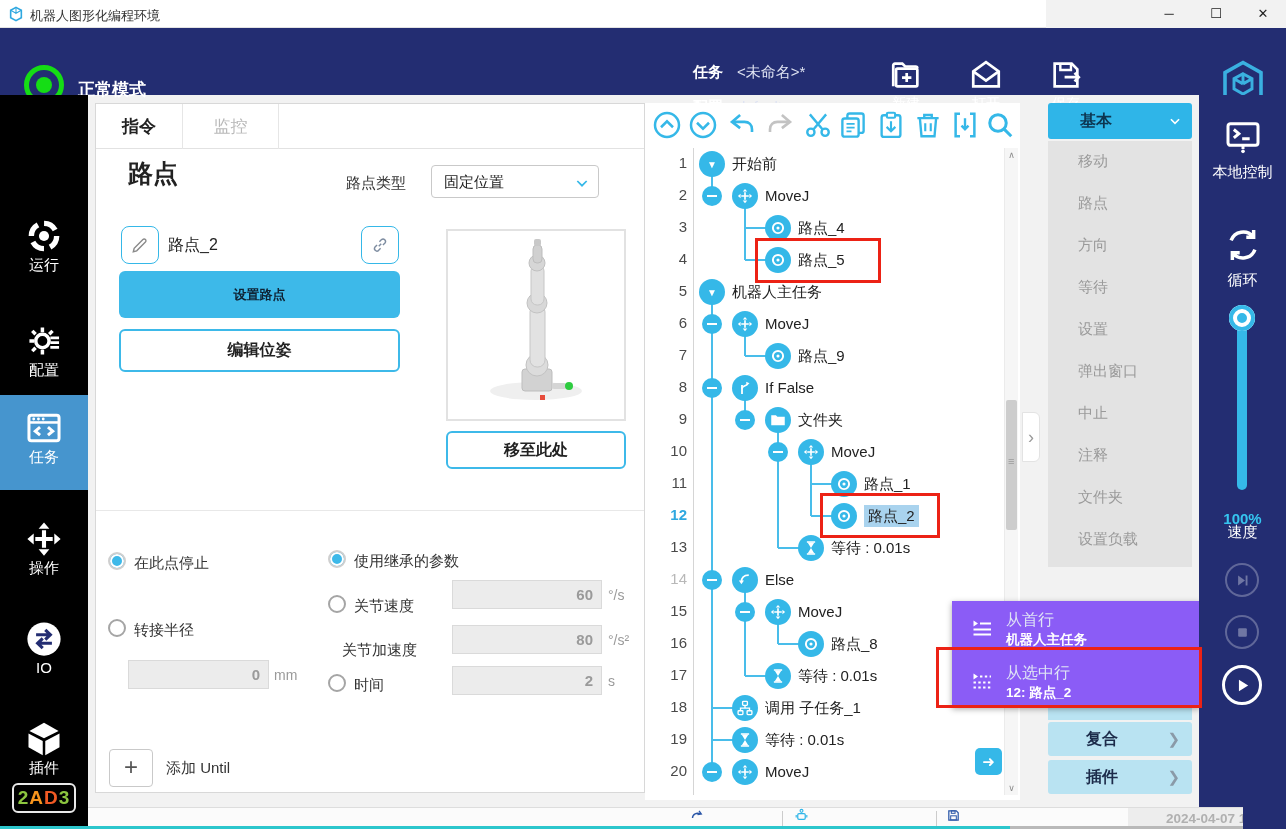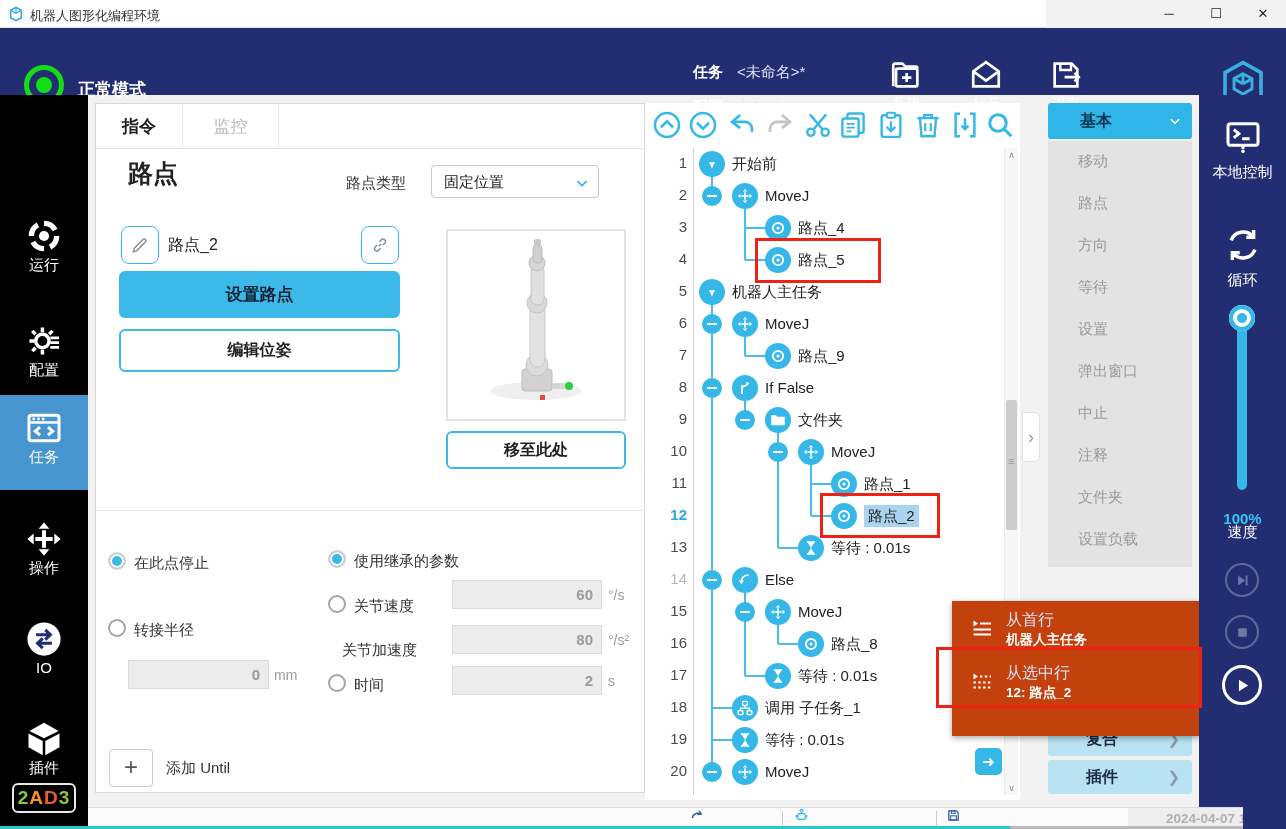--- a/index.html
+++ b/index.html
@@ -39,21 +39,21 @@
   .tab { position:absolute; top:0; height:45px; line-height:45px; text-align:center; font-size:17px; }
   #tab-cmd { left:0; width:87px; font-weight:bold; color:#222; border-right:1px solid #e6e6e6; }
   #tab-mon { left:87px; width:96px; color:#b9b9b9; border-right:1px solid #e6e6e6; }
   #wp-title { position:absolute; left:32px; top:53px; font-size:25px; font-weight:bold; color:#222; }
   #wp-type-label { position:absolute; left:250px; top:70px; font-size:15px; color:#333; }
   #wp-type-dd { position:absolute; left:335px; top:61px; width:168px; height:33px; border:1px solid #c9c9c9; border-radius:4px; background:#fff; }
   #wp-type-dd .val { position:absolute; left:12px; top:7px; font-size:15px; color:#222; }
   #wp-type-dd svg { position:absolute; right:8px; top:9px; width:16px; height:16px; }
   .icon-btn { position:absolute; width:38px; height:38px; border:1.5px solid #35b8e8; border-radius:8px; background:#fff; display:flex; align-items:center; justify-content:center; }
   #wp-name { position:absolute; left:72px; top:131px; font-size:16px; color:#222; }
-  .btn-solid { position:absolute; background:#3db9e9; border-radius:6px; color:#0e2233; font-weight:bold; font-size:17px; text-align:center; border:none; cursor:pointer; }
+  .btn-solid { position:absolute; background:#3db9e9; border-radius:6px; color:#0e2233; font-weight:bold; font-size:13px; text-align:center; border:none; cursor:pointer; }
   .btn-line { position:absolute; background:#fff; border:2px solid #3db9e9; border-radius:6px; color:#222; font-weight:bold; font-size:16px; text-align:center; cursor:pointer; }
   #robot-box { position:absolute; left:350px; top:125px; width:180px; height:192px; border:2px solid #e2e2e2; background:#fff; }
   #divider1 { position:absolute; left:0; top:406px; width:548px; height:1px; background:#e8e8e8; }
   .radio { position:absolute; width:18px; height:18px; border-radius:50%; border:2px solid #a5a5a5; background:#fff; }
   .radio.on { border:2px solid #cfcfcf; background:#3db9e9; box-shadow:inset 0 0 0 2px #fff; }
   .opt-lbl { position:absolute; font-size:15px; color:#333; }
   .num-input { position:absolute; height:29px; background:#ececec; border:1px solid #dadada; text-align:right; font-size:15px; font-weight:bold; color:#9a9a9a; line-height:27px; padding-right:8px; }
   .unit { position:absolute; font-size:14px; color:#9a9a9a; }
   #add-until-btn { position:absolute; left:13px; top:645px; width:44px; height:38px; border:1px solid #c9c9c9; border-radius:4px; background:#fff; font-size:24px; color:#555; line-height:34px; text-align:center; }
   #add-until-lbl { position:absolute; left:70px; top:655px; font-size:15px; color:#333; }
@@ -87,21 +87,21 @@
 
   
   #palette-header { position:absolute; left:1048px; top:103px; width:144px; height:36px; background:#2fb5e8; border-radius:3px; color:#0d3550; font-weight:bold; font-size:16px; line-height:36px; padding-left:32px; }
   #palette-header svg { position:absolute; right:10px; top:11px; width:14px; height:14px; color:#fff; }
   .pal-item { position:absolute; left:1048px; width:144px; height:48px; background:#e3e3e3; color:#9a9a9a; font-size:15px; line-height:40px; padding-left:30px; cursor:pointer; }
   #pal-strip { position:absolute; left:1048px; top:708px; width:144px; height:12px; background:#b9e3f2; }
   .pal-footer { position:absolute; left:1048px; width:144px; height:34px; background:#b9e3f2; border-radius:3px; color:#1c2b4a; font-weight:bold; font-size:16px; line-height:34px; padding-left:38px; }
   .pal-footer .chev { position:absolute; right:12px; top:0; color:#8a9aa8; font-weight:normal; font-size:15px; }
 
   
-  #context-menu { position:absolute; left:952px; top:601px; width:248px; height:135px; background:#c2410c; box-shadow:0 2px 6px rgba(0,0,0,.35);text-align:center; }
+  #context-menu { position:absolute; left:952px; top:601px; width:248px; height:106px; background:#8b5cf6; box-shadow:0 2px 6px rgba(0,0,0,.35);text-align:center; }
   .cm-item { position:absolute; left:0; width:248px; height:53px; color:#fff; cursor:pointer; }
   .cm-item svg { position:absolute; left:18px; top:15px; width:24px; height:24px; }
   .cm-title { position:absolute; left:54px; top:9px; font-size:16px; color:#dfe4f5; }
   .cm-sub { position:absolute; left:54px; top:30px; font-size:13.5px; font-weight:bold; color:#fff; }
 
   
   #rightbar { position:absolute; left:1199px; top:95px; width:87px; height:712px; background:#232d72; color:#fff; }
   .rb-lbl { position:absolute; width:87px; text-align:center; font-size:15px; color:#fff; }
   #speed-track { position:absolute; left:38px; top:223px; width:10px; height:172px; background:#35b8e8; border-radius:5px; }
   #speed-thumb { position:absolute; left:30px; top:210px; width:26px; height:26px; border-radius:50%; background:#35b8e8; box-shadow:inset 0 0 0 4px #35b8e8, inset 0 0 0 8px #fff; }

